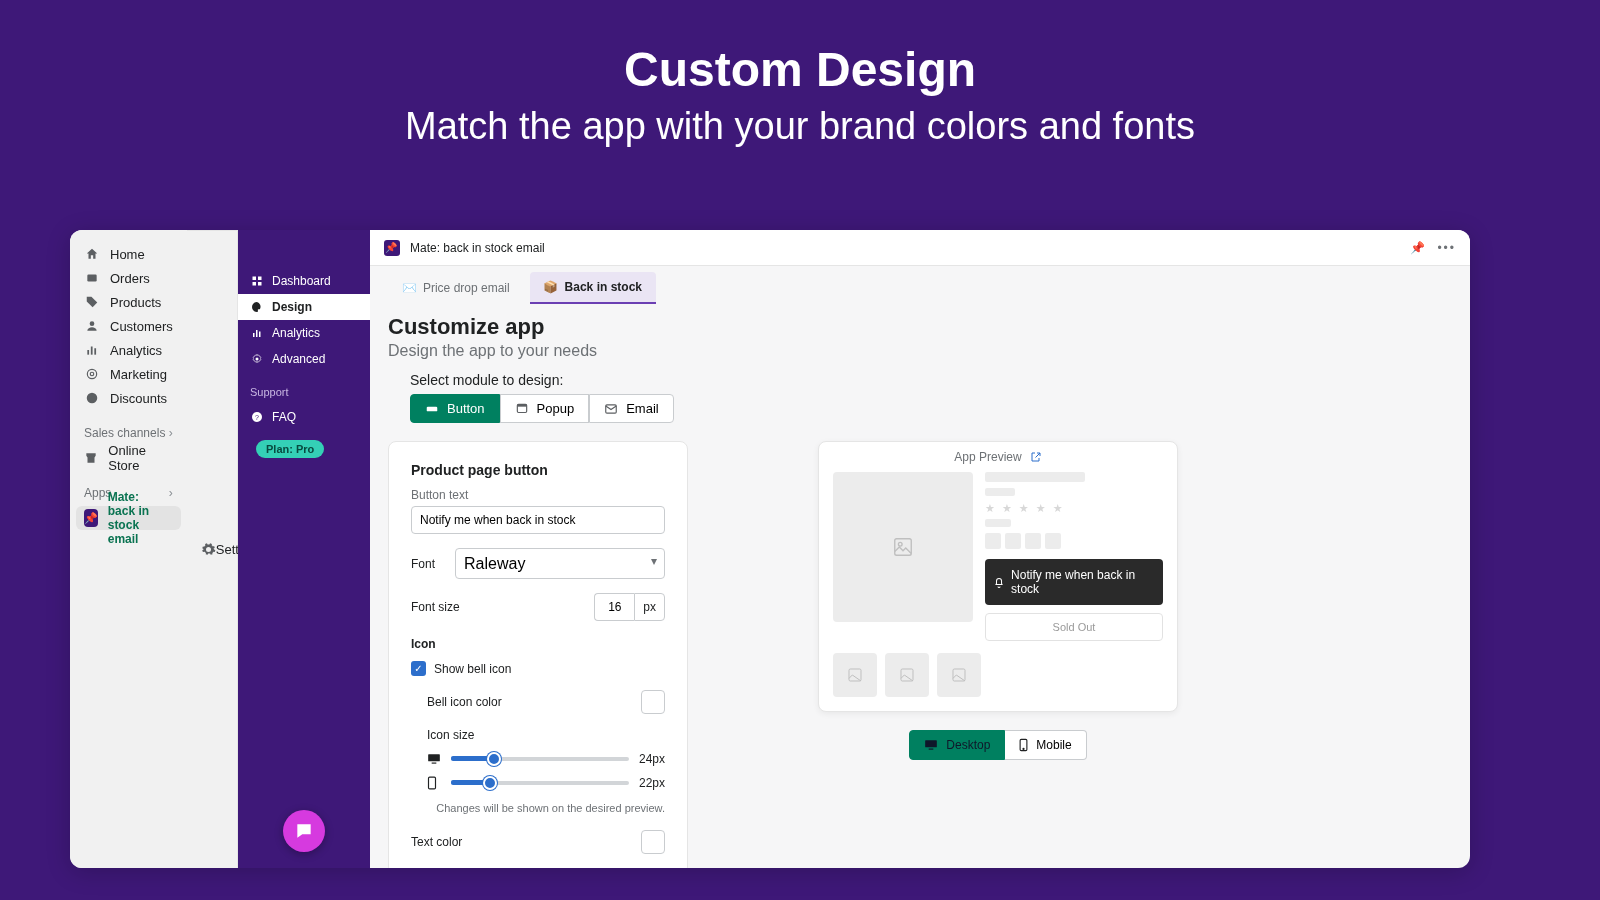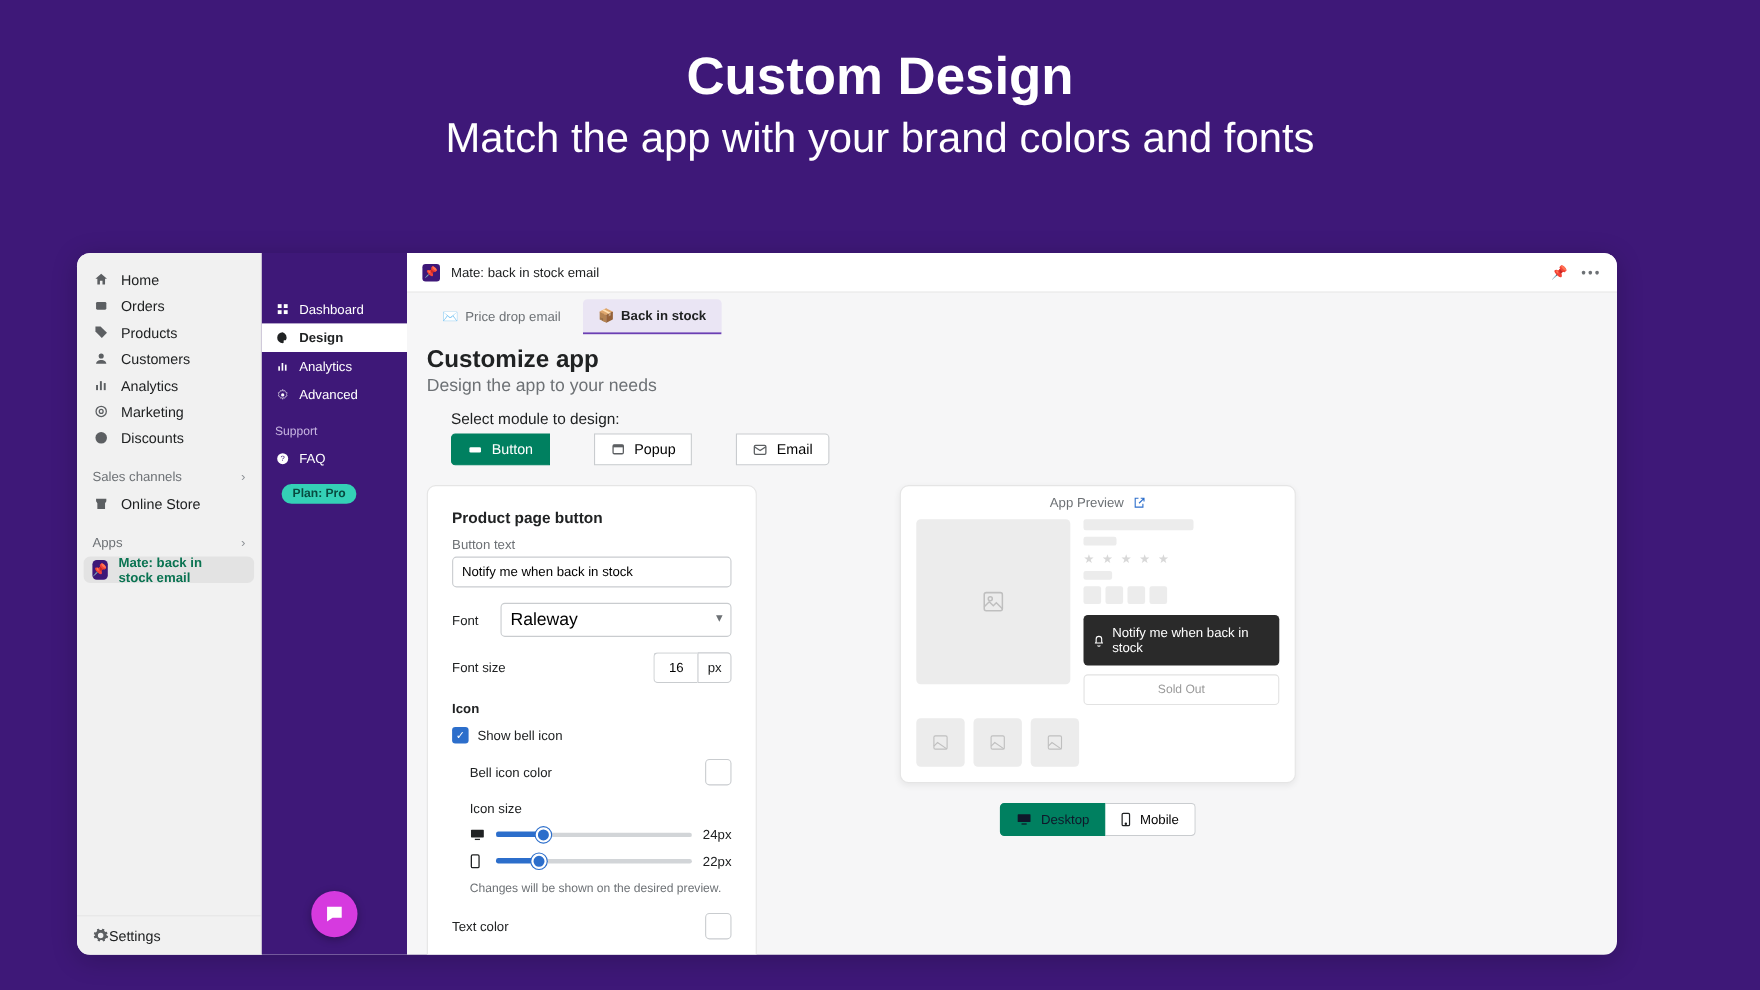--- a/index.html
+++ b/index.html
@@ -1,21 +1,21 @@
 <!DOCTYPE html>
 <html><head>
 <meta charset="utf-8">
 <style>
 * { margin:0; padding:0; box-sizing:border-box; font-family:-apple-system,BlinkMacSystemFont,"Segoe UI",Helvetica,Arial,sans-serif; }
 body { background:#3e1878; width:1600px; height:900px; overflow:hidden; }
 .hero { text-align:center; color:#fff; padding:42px 0 30px 0; }
 .hero h1 { font-size:48px; font-weight:700; margin-bottom:8px; }
 .hero h2 { font-size:38px; font-weight:400; }
 .window { position:absolute; left:70px; top:230px; width:1400px; height:638px; background:#f6f6f7; border-radius:12px; overflow:hidden; box-shadow:0 4px 24px rgba(0,0,0,.2); display:flex; }
-.shop-sidebar { width:168px; background:#f1f1f1; border-right:1px solid #e5e5e5; display:flex; flex-direction:column; font-size:13px; color:#202223; }
+.shop-sidebar { width:168px; background:#f1f1f1; border-right:1px solid #e5e5e5; display:flex; flex-direction:row; font-size:13px; color:#202223; }
 .shop-sidebar .items { padding:12px 0 0 0; flex:1; }
 .snav { display:flex; align-items:center; gap:10px; padding:4px 14px; cursor:pointer; height:24px; font-weight:500; }
 .snav .ic { width:16px; height:16px; display:flex; align-items:center; justify-content:center; color:#5c5f62; }
 .sect { display:flex; align-items:center; justify-content:space-between; padding:6px 14px; color:#6d7175; font-size:12px; font-weight:500; margin-top:10px; }
 .chev { color:#8c9196; }
 .snav.sub { padding-left:18px; font-size:12px; }
 .snav.active { background:#e3e3e3; border-radius:6px; margin:0 6px; padding-left:8px; color:#0a7351; font-weight:600; }
 .snav.active .ic { width:18px; height:18px; background:#3e1878; border-radius:4px; color:#fff; font-size:11px; }
 .settings-row { border-top:1px solid #e5e5e5; padding:10px 14px; display:flex; align-items:center; font-size:13px; font-weight:500; }
 .app-sidebar { width:132px; background:#3e1878; color:#fff; display:flex; flex-direction:column; position:relative; }
@@ -31,21 +31,21 @@
 .topbar .left { display:flex; align-items:center; gap:10px; }
 .app-logo { width:16px; height:16px; background:#3e1878; border-radius:3px; display:flex; align-items:center; justify-content:center; color:#fff; font-size:10px; }
 .topbar .right { display:flex; align-items:center; gap:12px; color:#ba7a00; }
 .content { flex:1; padding:0 18px 18px 18px; overflow:hidden; }
 .tabs { display:flex; gap:6px; margin:6px 0 10px 0; font-size:12px; }
 .tab { padding:8px 14px; cursor:pointer; color:#6d7175; display:flex; align-items:center; gap:6px; }
 .tab.active { background:#eae5f4; border-bottom:2px solid #6b3fb3; color:#202223; font-weight:600; border-radius:4px 4px 0 0; }
 .page-title { font-size:22px; font-weight:600; color:#202223; }
 .page-sub { font-size:16px; color:#6d7175; margin:2px 0 12px 0; }
 .sel-label { font-size:14px; color:#202223; margin:0 0 6px 22px; }
-.seg { display:flex; margin-left:22px;gap:40px; }
+.seg { display:flex; margin-left:22px; }
 .seg button { display:flex; align-items:center; gap:8px; padding:6px 14px; font-size:13px; background:#fff; border:1px solid #c9cccf; cursor:pointer; }
 .seg button:first-child { border-radius:4px 0 0 4px; }
 .seg button:last-child { border-radius:0 4px 4px 0; }
 .seg button.active { background:#008060; color:#fff; border-color:#008060; }
 .cols { display:flex; gap:130px; margin-top:18px; align-items:flex-start; }
 .card { background:#fff; border:1px solid #e5e5e5; border-radius:8px; padding:20px 22px; width:300px; font-size:12px; color:#202223; }
 .card h3 { font-size:14px; font-weight:600; margin-bottom:0; }
 .fld-lbl { font-size:12px; color:#6d7175; margin:10px 0 4px 0; }
 .txt-in { width:100%; border:1px solid #c9cccf; border-radius:4px; padding:6px 8px; font-size:12px; }
 .row { display:flex; align-items:center; justify-content:space-between; margin-top:14px; }
@@ -58,21 +58,21 @@
 .chk-row { display:flex; align-items:center; gap:8px; margin-top:10px; }
 .chk { width:15px; height:15px; background:#2c6ecb; border-radius:3px; display:flex; align-items:center; justify-content:center; color:#fff; font-size:10px; }
 .sub-lbl { margin:14px 0 4px 16px; font-size:12px; color:#202223; }
 .swatch { width:24px; height:24px; border:1px solid #c9cccf; border-radius:4px; background:#fff; }
 .slider-row { display:flex; align-items:center; gap:10px; margin:10px 0 0 16px; }
 .slider-row .dev { width:14px; }
 .slider { flex:1; height:4px; background:linear-gradient(to right,#2c6ecb 0%,#2c6ecb 20%,#d2d5d8 20%,#d2d5d8 100%); border-radius:2px; position:relative; }
 .slider .track-fill { position:absolute; left:0; top:-1px; height:4px; background:#2c6ecb; border-radius:2px; }
 .slider .thumb { position:absolute; top:-5px; width:14px; height:14px; background:#2c6ecb; border-radius:50%; border:2px solid #fff; box-shadow:0 0 0 1px #2c6ecb; }
 .slider-val { font-size:12px; color:#202223; }
-.hint { font-size:11px; color:#6d7175; margin:12px 0 0 16px; }
+.hint { font-size:11px; color:#6d7175; margin:12px 0 0 16px;text-align:right; }
 .preview-col { width:360px; }
 .preview-card { background:#fff; border:1px solid #e5e5e5; border-radius:8px; box-shadow:0 2px 6px rgba(0,0,0,.06); overflow:hidden; }
 .pv-head { text-align:center; font-size:12px; color:#6d7175; padding:8px 0; display:flex; align-items:center; justify-content:center; gap:8px; }
 .pv-body { padding:0 14px 14px 14px; }
 .pv-grid { display:flex; gap:12px; }
 .pv-img { width:140px; height:150px; background:#ececec; border-radius:4px; display:flex; align-items:center; justify-content:center; color:#bfbfbf; }
 .pv-info { flex:1; }
 .sk { background:#ececec; border-radius:2px; margin-bottom:6px; }
 .sk.t { height:10px; width:100px; }
 .sk.s { height:8px; width:30px; }

